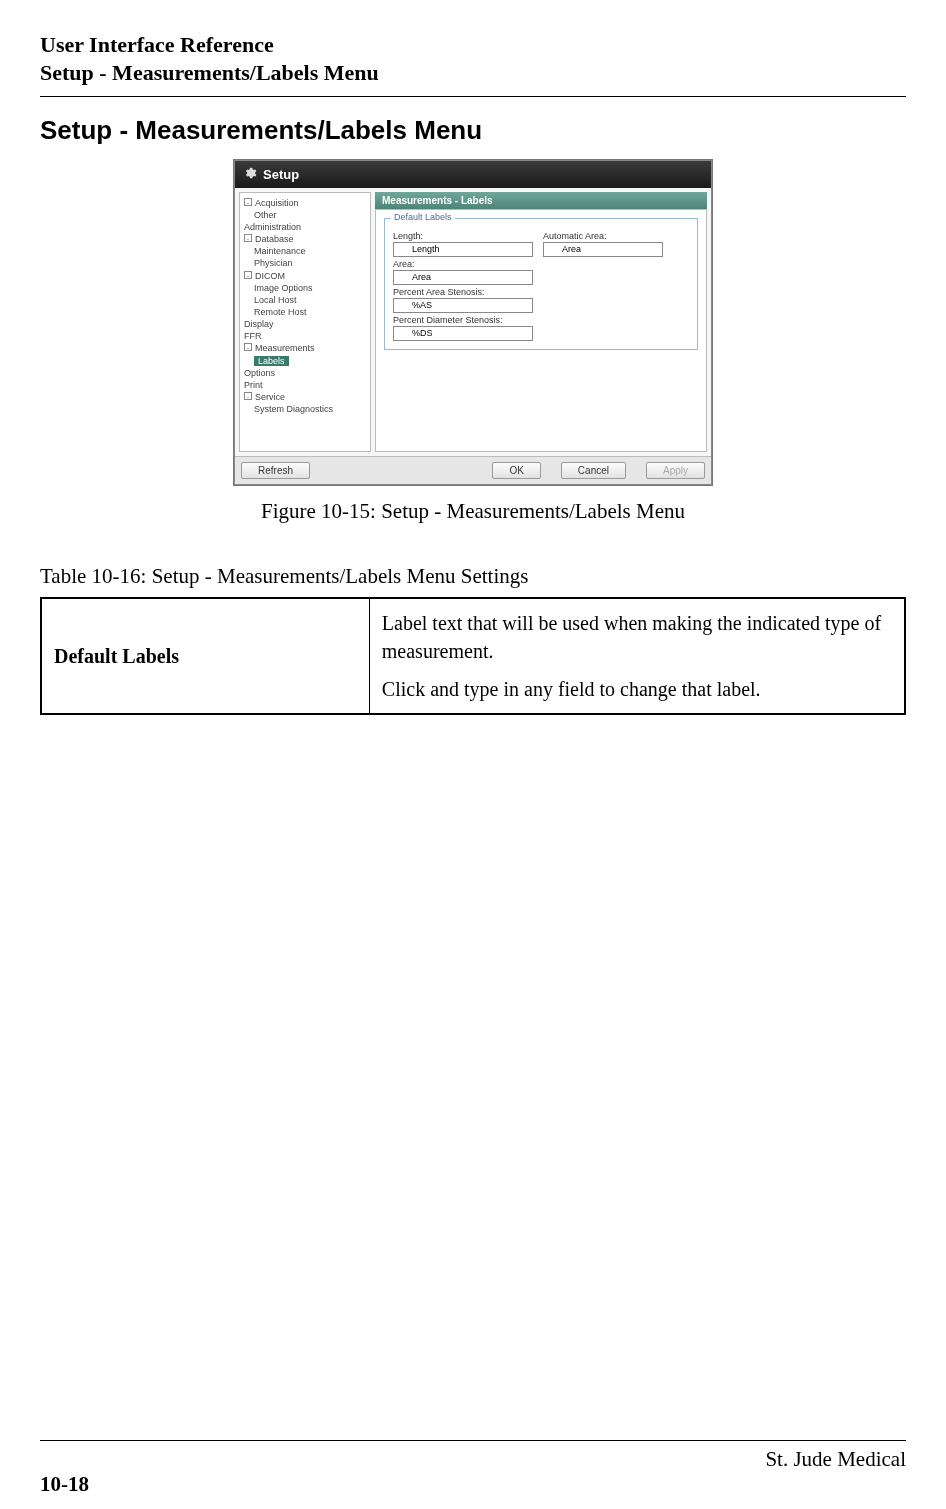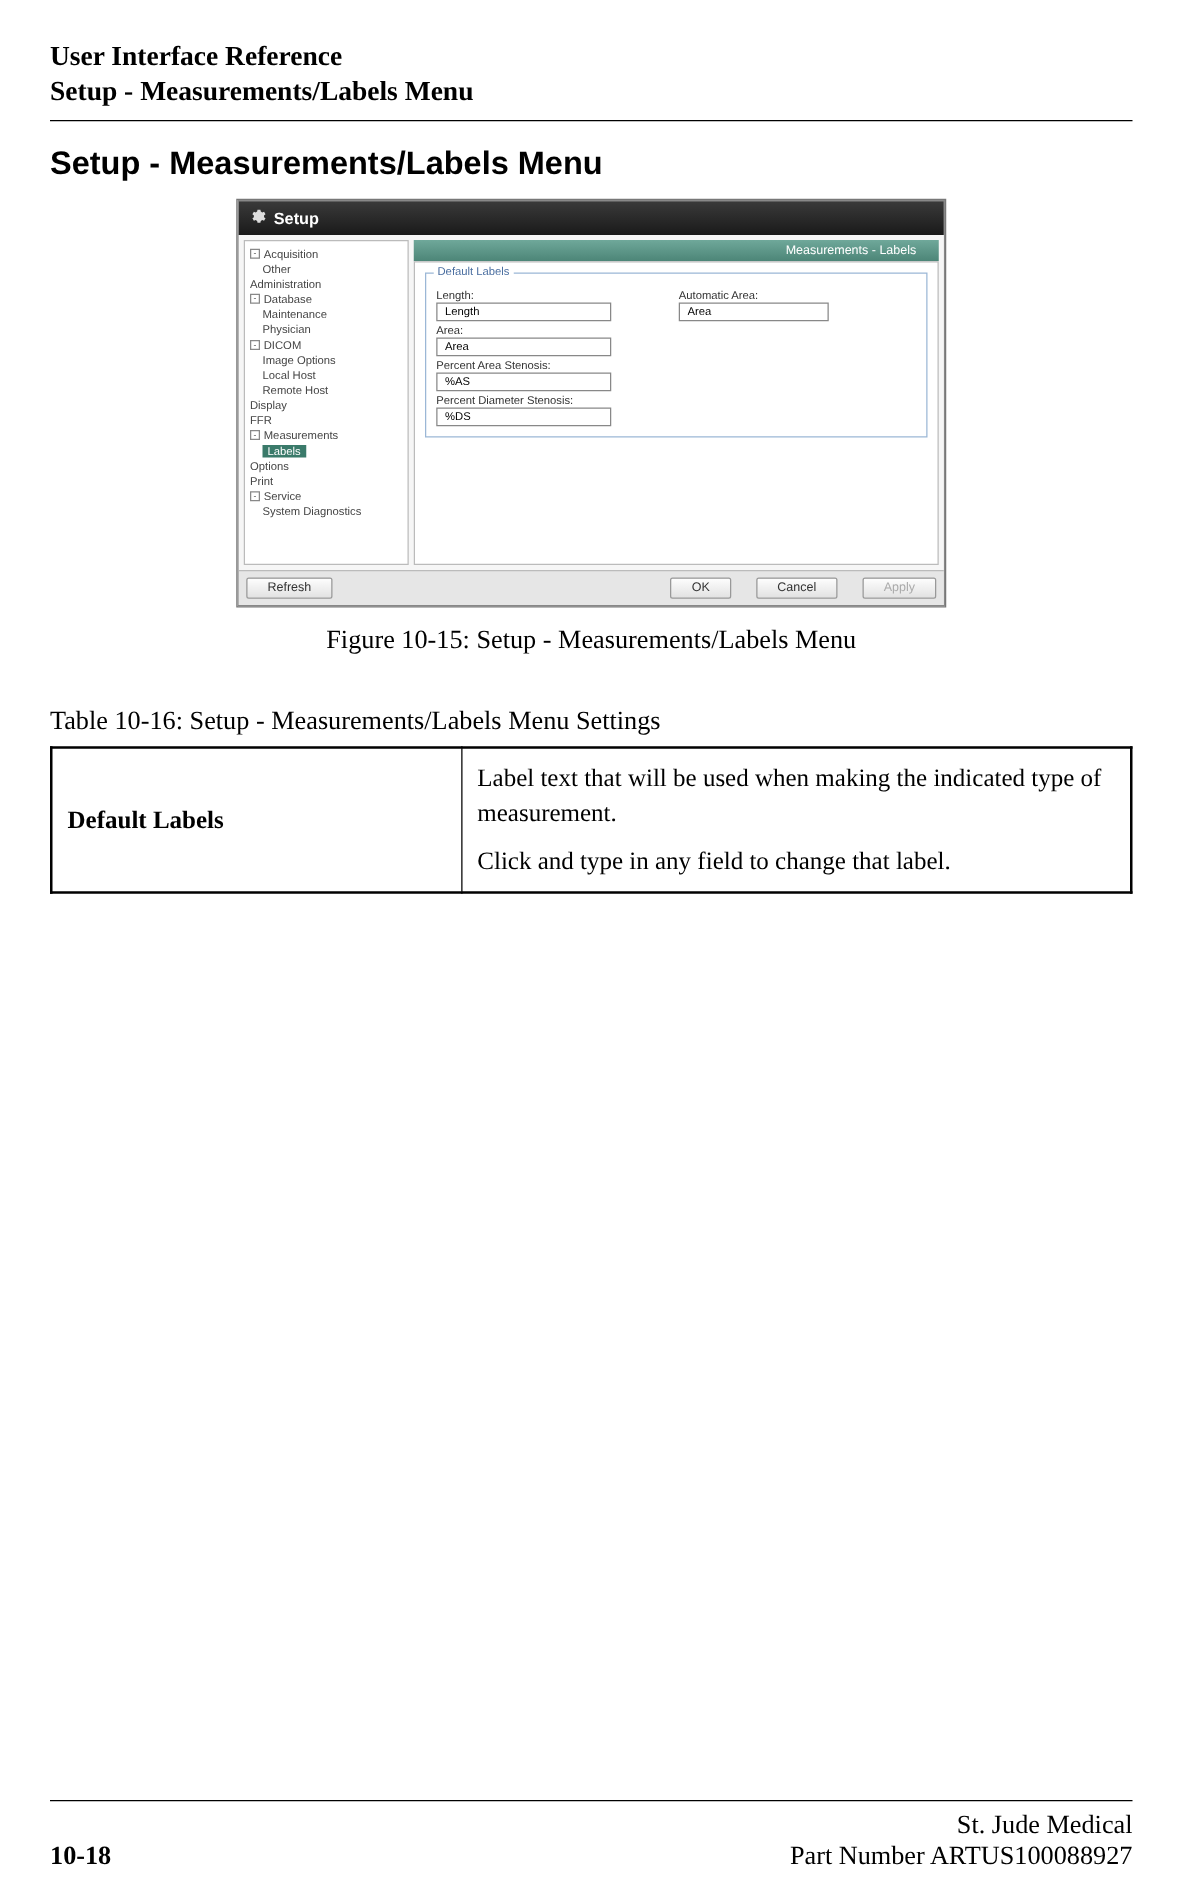--- a/index.html
+++ b/index.html
@@ -14,21 +14,21 @@
     background: #fff;
   }
   .header-title { font-size: 22px; font-weight: bold; line-height: 1.35; }
   .header-sub { font-size: 22px; font-weight: bold; }
   hr.rule { border: none; border-top: 1.5px solid #000; margin: 10px 0 18px 0; }
   hr.rule-bottom { border: none; border-top: 1.5px solid #000; margin: 0; }
   .section-heading { font-size: 26px; font-weight: bold; font-family: Arial, Helvetica, sans-serif; margin-bottom: 14px; }
 
   
   .dialog {
-    width: 566px;
+    width: 478px;
     margin: 0 auto;
     border: 1px solid #888;
     background: #e8e8e8;
     box-shadow: 0 0 0 1px #777;
     font-family: Arial, Helvetica, sans-serif;
     font-size: 10px;
     color: #222;
   }
   .titlebar {
     background: linear-gradient(#3a3a3a, #1a1a1a);
@@ -62,23 +62,22 @@
   .content {
     flex: 1;
     margin: 4px 4px 4px 0;
     display: flex;
     flex-direction: column;
   }
   .crumb {
     background: linear-gradient(#6fa89a, #4c8577);
     color: #fff;
     font-size: 10px;
-    padding: 3px 18px;
-    font-weight: normal;
-    text-align: right;
+    padding: 3px 7px;
+    font-weight: bold;
   }
   .panel {
     background: #fff;
     border: 1px solid #bbb;
     flex: 1;
     padding: 8px;
   }
   .group {
     border: 1px solid #9bb7d6;
     position: relative;
@@ -90,21 +89,21 @@
     background: #fff;
     color: #4a6ea0;
     font-size: 9px;
     padding: 0 3px;
   }
   .fields { display: grid; grid-template-columns: 1fr 1fr; gap: 2px 4px; }
   .field { display: flex; flex-direction: column; }
   .field label { font-size: 9px; color: #333; margin-bottom: 1px; }
   .field input {
     font-size: 9px;
-    padding: 1px 6px;
+    padding: 1px 18px;
     border: 1px solid #888;
     background: #fff;
     height: 15px;
   }
   .field.full { grid-column: 1 / -1; max-width: 140px;}
   .field.col1 { grid-column: 1; max-width: 140px;}
   .field.col2 { grid-column: 2; max-width: 120px;}
 
   .buttonbar {
     background: #e6e6e6;
@@ -276,15 +275,14 @@
   </table>
 
 <div class="footer">
   <hr class="rule-bottom">
   <div class="footer-row">
     <span></span>
     <span class="r">St. Jude Medical</span>
   </div>
   <div class="footer-row" style="margin-top:0;">
     <span class="pageno">10-18</span>
-    <span class="r">Part Number ARTUS100088927</span>
   </div>
 </div>
 
 </body></html>

